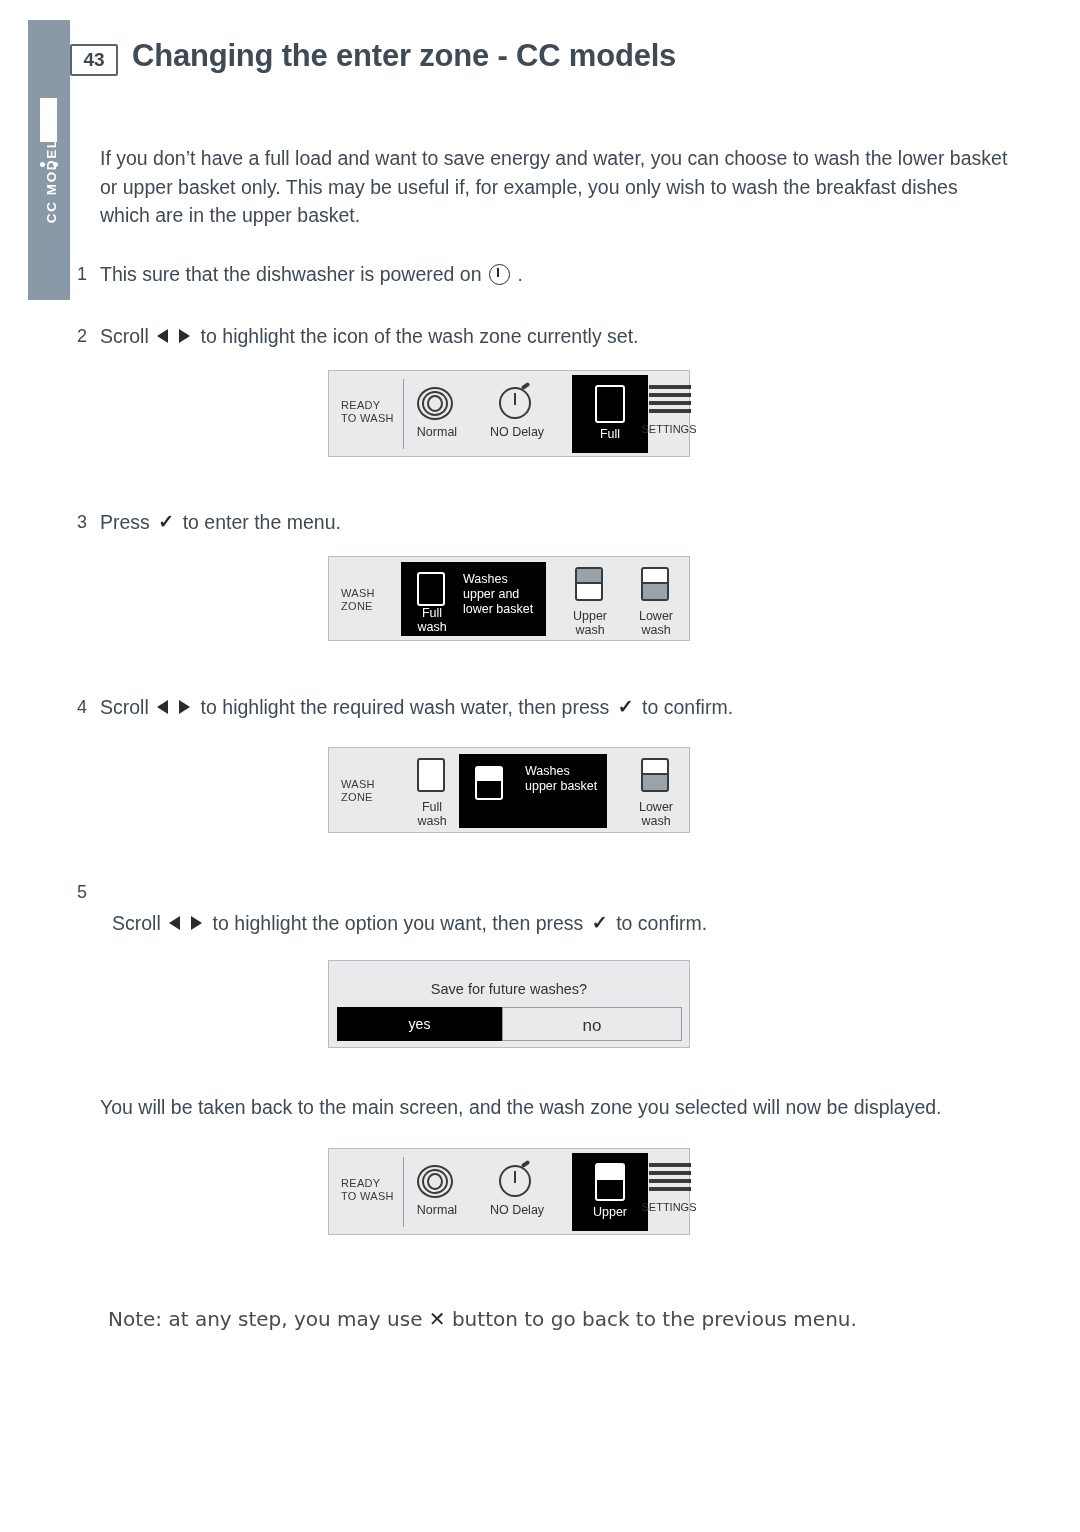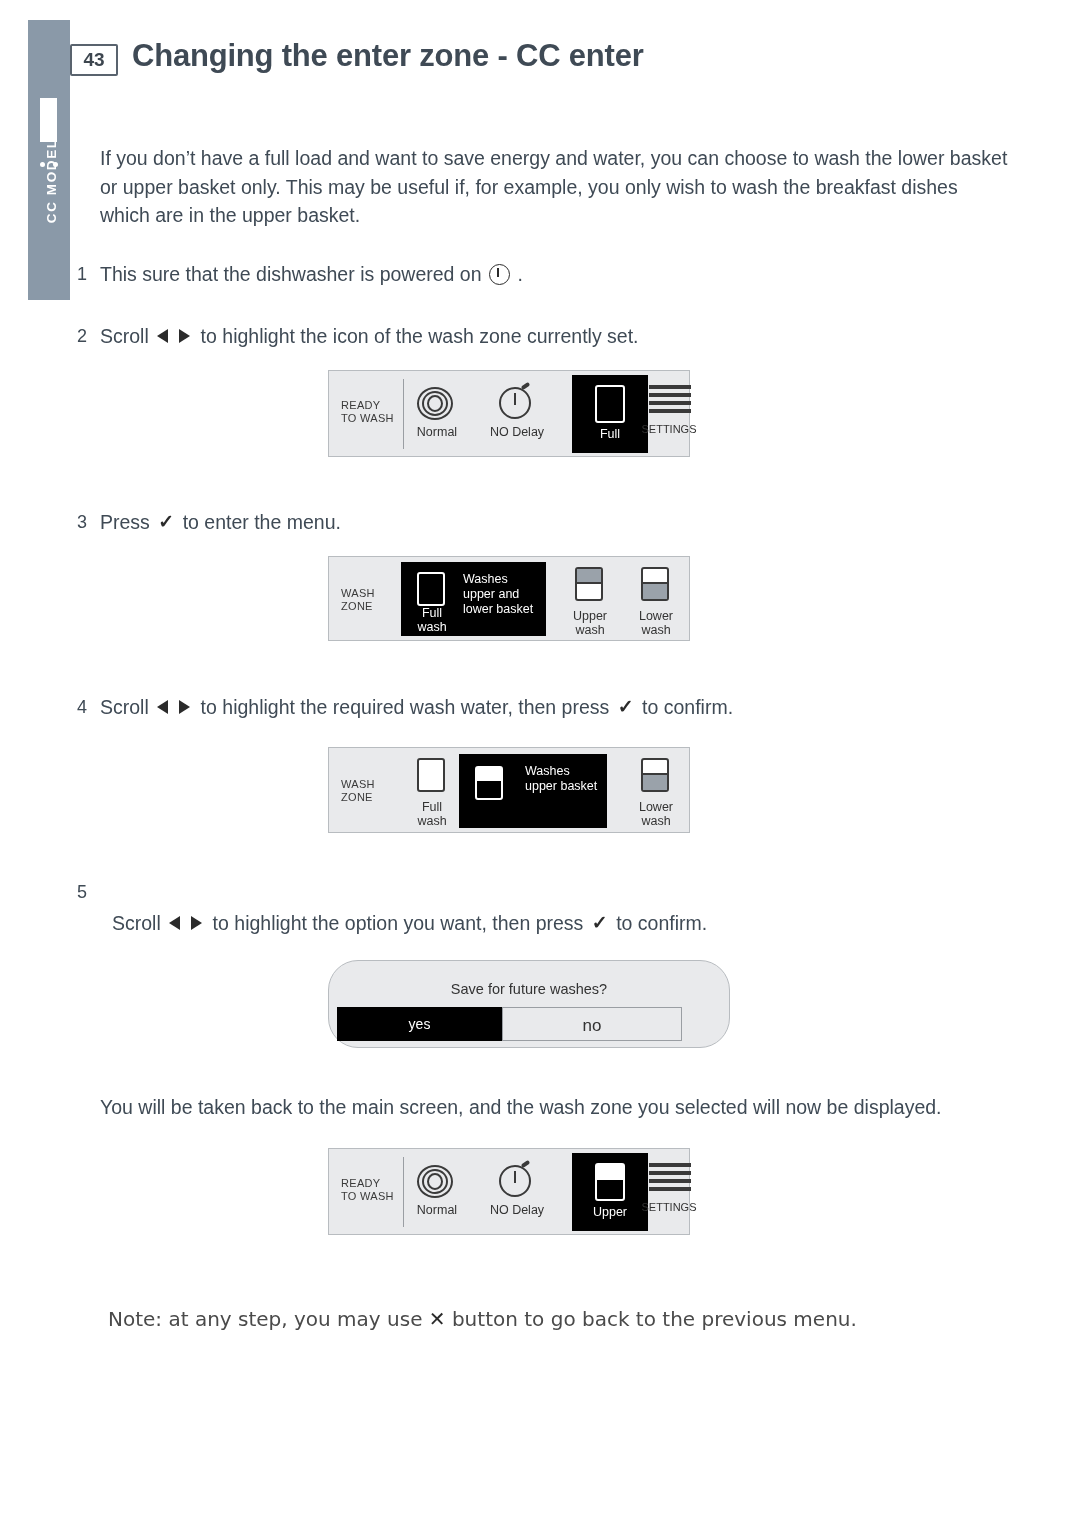--- a/index.html
+++ b/index.html
@@ -308,21 +308,21 @@
   <div class="dots">
     <span class="dot"></span>
     <span class="dot"></span>
   </div>
   <div class="vtext">CC MODELS</div>
 </div>
 
 <div class="page-num">43</div>
 <div class="page-title">
   <span>Changing the enter zone</span>
-  <span class="models">- CC enter</span>
+  <span class="models">- CC models</span>
 </div>
 
 <div class="intro">If you don’t have a full load and want to save energy and water, you can choose to wash the lower basket or upper basket only. This may be useful if, for example, you only wish to wash the breakfast dishes which are in the upper basket.</div>
 
 <div class="step" style="left:100px; top:260px; width:900px;">
   <span class="num">1</span>
   <span class="step-text">This sure that the dishwasher is powered on</span>
   <span class="power-icon"></span>
   <span class="step-text">.</span>
 </div>
@@ -459,21 +459,21 @@
 <div class="step" style="left:112px; top:909px; width:920px;">
   <span class="step-text">Scroll</span>
   <span class="arrow-pair">
     <span class="tri left"></span><span class="tri right"></span>
   </span>
   <span class="step-text">to highlight the option you want, then press</span>
   <span class="check">✓</span>
   <span class="step-text">to confirm.</span>
 </div>
 
-<div class="panel" style="left:328px; top:960px; width:402px; height:88px;border-radius:30px;">
+<div class="panel" style="left:328px; top:960px; width:362px; height:88px;">
   <div class="panel-inner">
     <div class="save-title" style="top:20px;">Save for future washes?</div>
     <div class="selected-box" style="left:8px; top:46px; width:165px; height:34px;">
       <div class="cell-label white" style="left:0; top:9px; width:165px; font-size:14px;">yes</div>
     </div>
     <div style="position:absolute; left:173px; top:46px; width:180px; height:34px; background:#e9eaec; border:1px solid #9a9ea3; box-sizing:border-box;">
       <div class="cell-label" style="left:0; top:8px; width:178px; font-size:17px;">no</div>
     </div>
   </div>
 </div>

